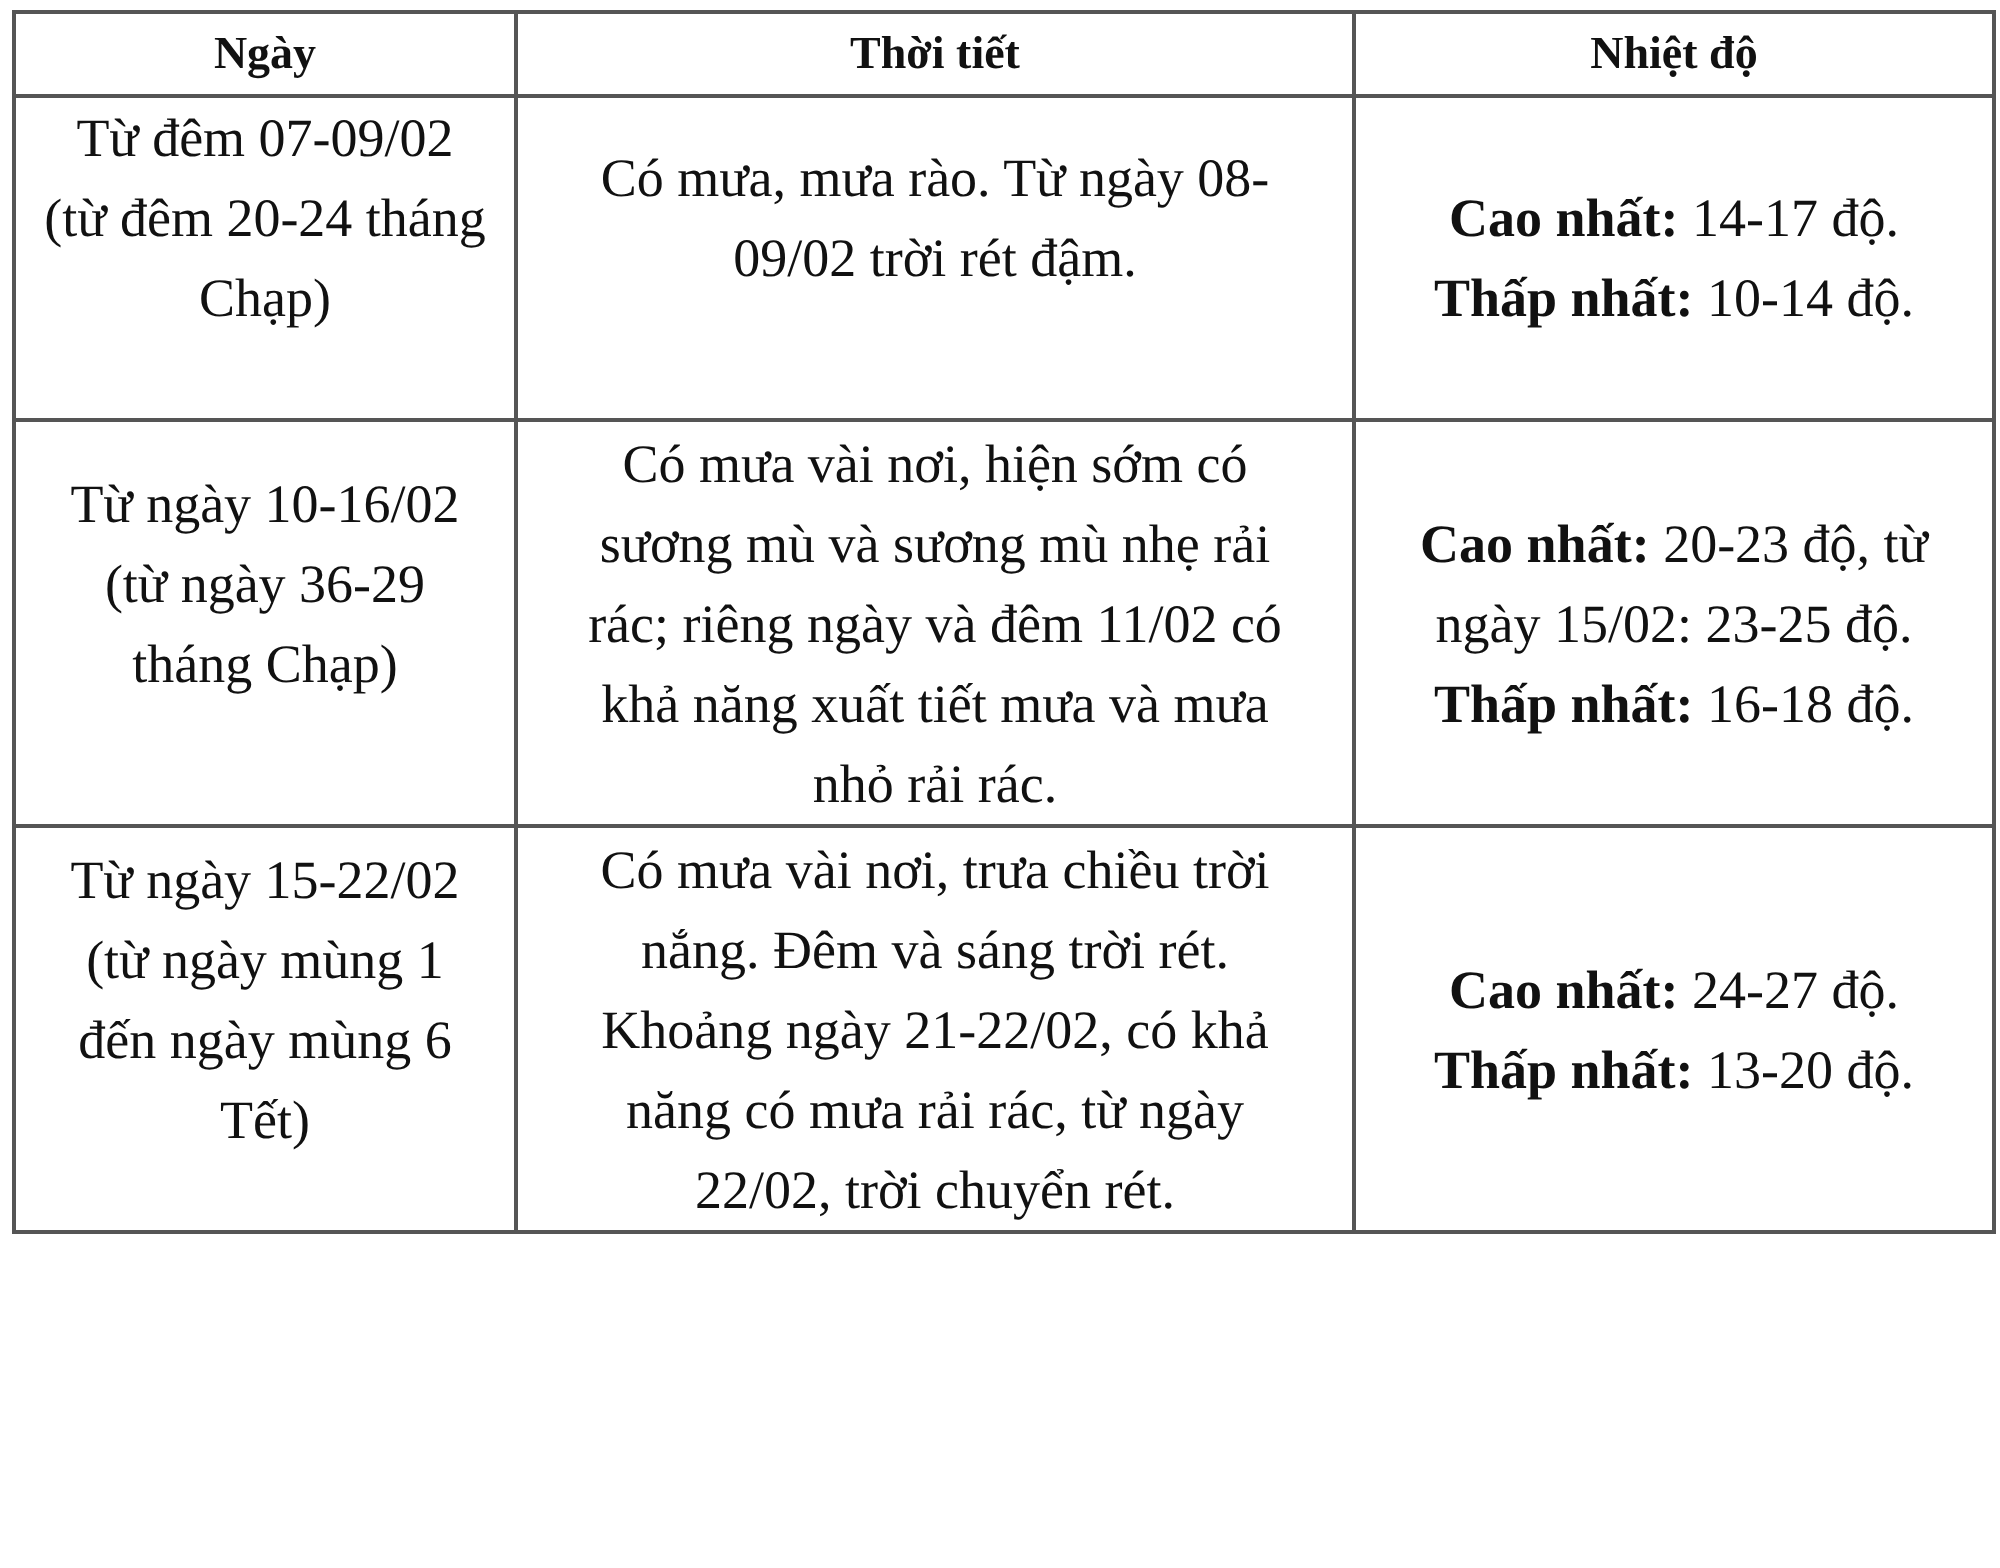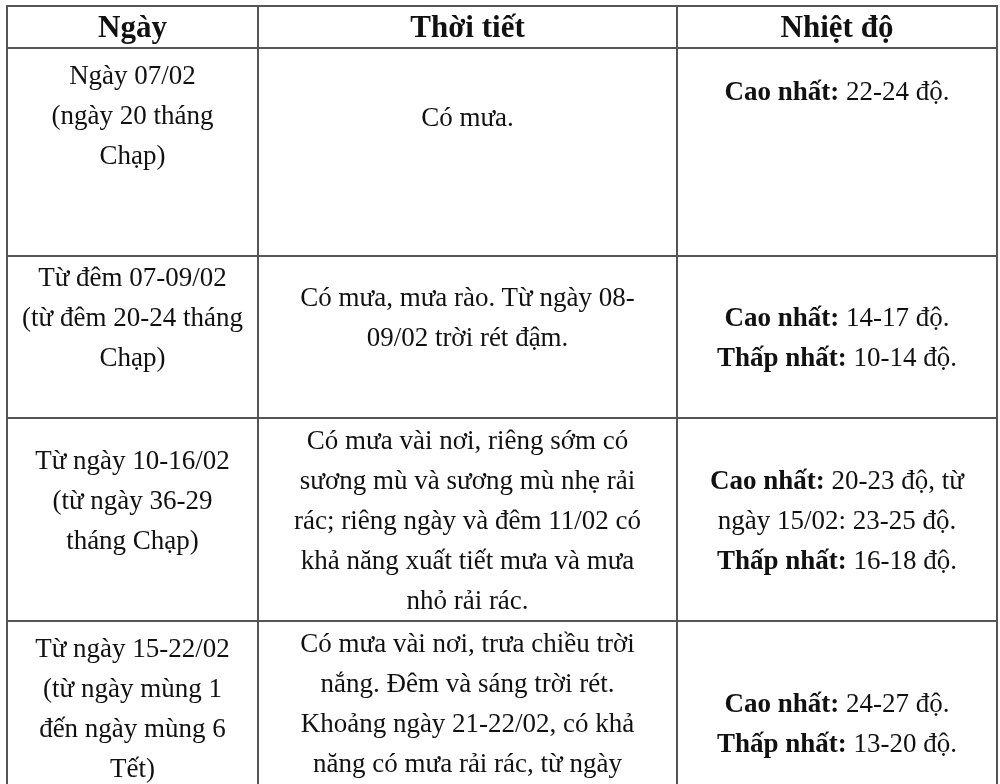--- a/index.html
+++ b/index.html
@@ -28,21 +28,21 @@
       border: 2px solid #555555;
       text-align: center;
       vertical-align: middle;
       font-size: 27px;
       line-height: 40px;
       padding: 0 2px;
     }
     .forecast-table th {
       font-weight: bold;
       height: 38px;
-      font-size: 31px;
+      font-size: 23px;
     }
     col.c1 { width: 251px; }
     col.c2 { width: 419px; }
     col.c3 { width: 320px; }
     tr.r1 td { height: 158px; vertical-align: top; }
     tr.r2 td { height: 160px; }
     tr.r3 td { height: 201px; }
     tr.r4 td { height: 195px; }
     .cell-top { padding-top: 6px !important; }
     .wx-top { padding-top: 48px !important; }
@@ -61,33 +61,20 @@
   </colgroup>
   <thead>
     <tr>
       <th>Ngày</th>
       <th>Thời tiết</th>
       <th>Nhiệt độ</th>
     </tr>
   </thead>
   <tbody>
 
-    <tr class="r1">
-      <td class="cell-top">
-        <span class="line">Ngày 07/02</span>
-        <span class="line">(ngày 20 tháng</span>
-        <span class="line">Chạp)</span>
-      </td>
-      <td class="wx-top">
-        <span class="line">Có mưa.</span>
-      </td>
-      <td class="temp-top">
-        <span class="line"><b>Cao nhất:</b><span> 22-24 độ.</span></span>
-      </td>
-    </tr>
 
     <tr class="r2">
       <td>
         <span class="line">Từ đêm 07-09/02</span>
         <span class="line">(từ đêm 20-24 tháng</span>
         <span class="line">Chạp)</span>
         <span class="line">&nbsp;</span>
       </td>
       <td>
         <span class="line">Có mưa, mưa rào. Từ ngày 08-</span>
@@ -101,21 +88,21 @@
     </tr>
 
     <tr class="r3">
       <td>
         <span class="line">Từ ngày 10-16/02</span>
         <span class="line">(từ ngày 36-29</span>
         <span class="line">tháng Chạp)</span>
         <span class="line">&nbsp;</span>
       </td>
       <td>
-        <span class="line">Có mưa vài nơi, riêng sớm có</span>
+        <span class="line">Có mưa vài nơi, hiện sớm có</span>
         <span class="line">sương mù và sương mù nhẹ rải</span>
         <span class="line">rác; riêng ngày và đêm 11/02 có</span>
         <span class="line">khả năng xuất tiết mưa và mưa</span>
         <span class="line">nhỏ rải rác.</span>
       </td>
       <td>
         <span class="line"><b>Cao nhất:</b><span> 20-23 độ, từ</span></span>
         <span class="line"><b></b><span>ngày 15/02: 23-25 độ.</span></span>
         <span class="line"><b>Thấp nhất:</b><span> 16-18 độ.</span></span>
       </td>

